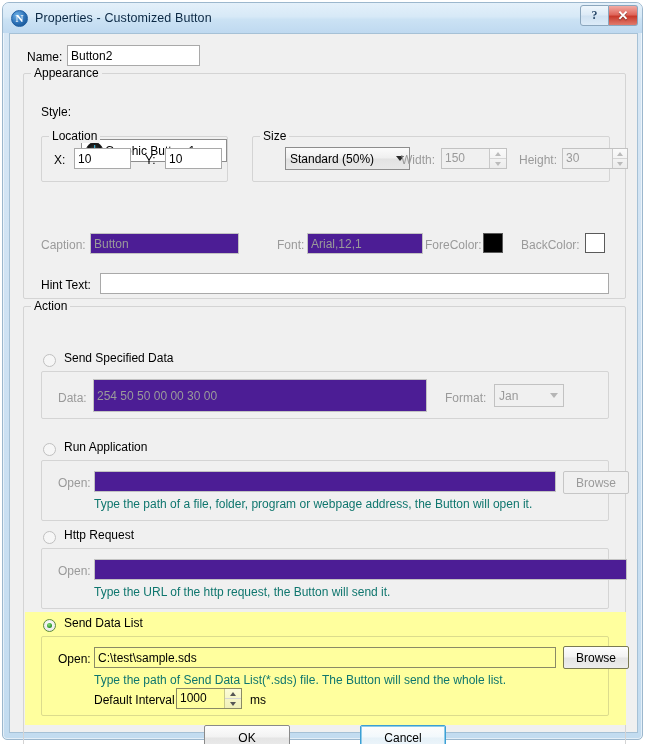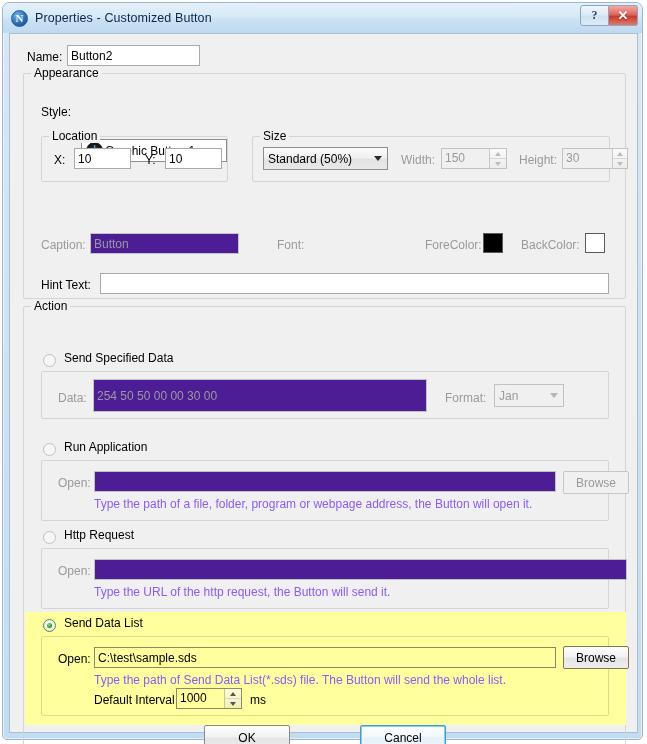--- a/index.html
+++ b/index.html
@@ -158,20 +158,21 @@
     display: flex; align-items: center; justify-content: center;
   }
   .combo .carrow::after {
     content: "";
     border-left: 4px solid transparent;
     border-right: 4px solid transparent;
     border-top: 5px solid #2b2b2b;
   }
   .combo.flat {
     background: linear-gradient(to bottom, #fbfbfb 0%, #efefef 48%, #e2e2e2 52%, #e8e8e8 100%);
+    margin-left: 22px;
   }
   .combo.dis { border-color: #c2c2c2; background: #f0f0f0; color: #9a9a9a; }
   .combo.dis .carrow::after { border-top-color: #b5b5b5; }
 
   .spin {
     position: absolute;
     box-sizing: border-box;
     height: 21px;
     border: 1px solid #a9a9a9;
     background: #fff;
@@ -270,21 +271,21 @@
     box-sizing: border-box;
   }
   .style-icon .pwrbar {
     position: absolute;
     left: 50%; top: 2px;
     transform: translateX(-50%);
     width: 1.6px; height: 6px;
     background: #3cc8f0;
   }
 
-  .hint { position: absolute; font-size: 12px; color: #8b5cf6; white-space: nowrap; text-align: center; }
+  .hint { position: absolute; font-size: 12px; color: #0f766e; white-space: nowrap; text-align: center; }
 </style>
 </head>
 <body>
 
 <div class="window">
 
   <div class="titlebar">
     <div class="app-icon"></div>
     <div class="title-text">Properties - Customized Button</div>
     <div class="titlebar-buttons">
@@ -340,20 +341,21 @@
               <div></div>
               <div></div>
             </div>
         </div>
       </div>
 
       <div class="lbl dim" style="left:17px; top:164px;">Caption:</div>
       <input class="tf dis" style="left: 66px; top: 159px; width: 149px;" readonly="" value="Button">
 
       <div class="lbl dim" style="left:253px; top:164px;">Font:</div>
+      <input class="tf dis" style="left: 283px; top: 159px; width: 116px;" readonly="" value="Arial,12,1">
 
       <div class="lbl dim" style="left:401px; top:164px;">ForeColor:</div>
       <div class="swatch" style="left:459px; top:159px; background:#000000;"></div>
 
       <div class="lbl dim" style="left:497px; top:164px;">BackColor:</div>
       <div class="swatch" style="left:561px; top:159px; background:#ffffff;"></div>
 
       <div class="lbl" style="left:17px; top:204px;">Hint Text:</div>
       <input class="tf" style="left: 76px; top: 199px; width: 509px;" value="">
     </div>

